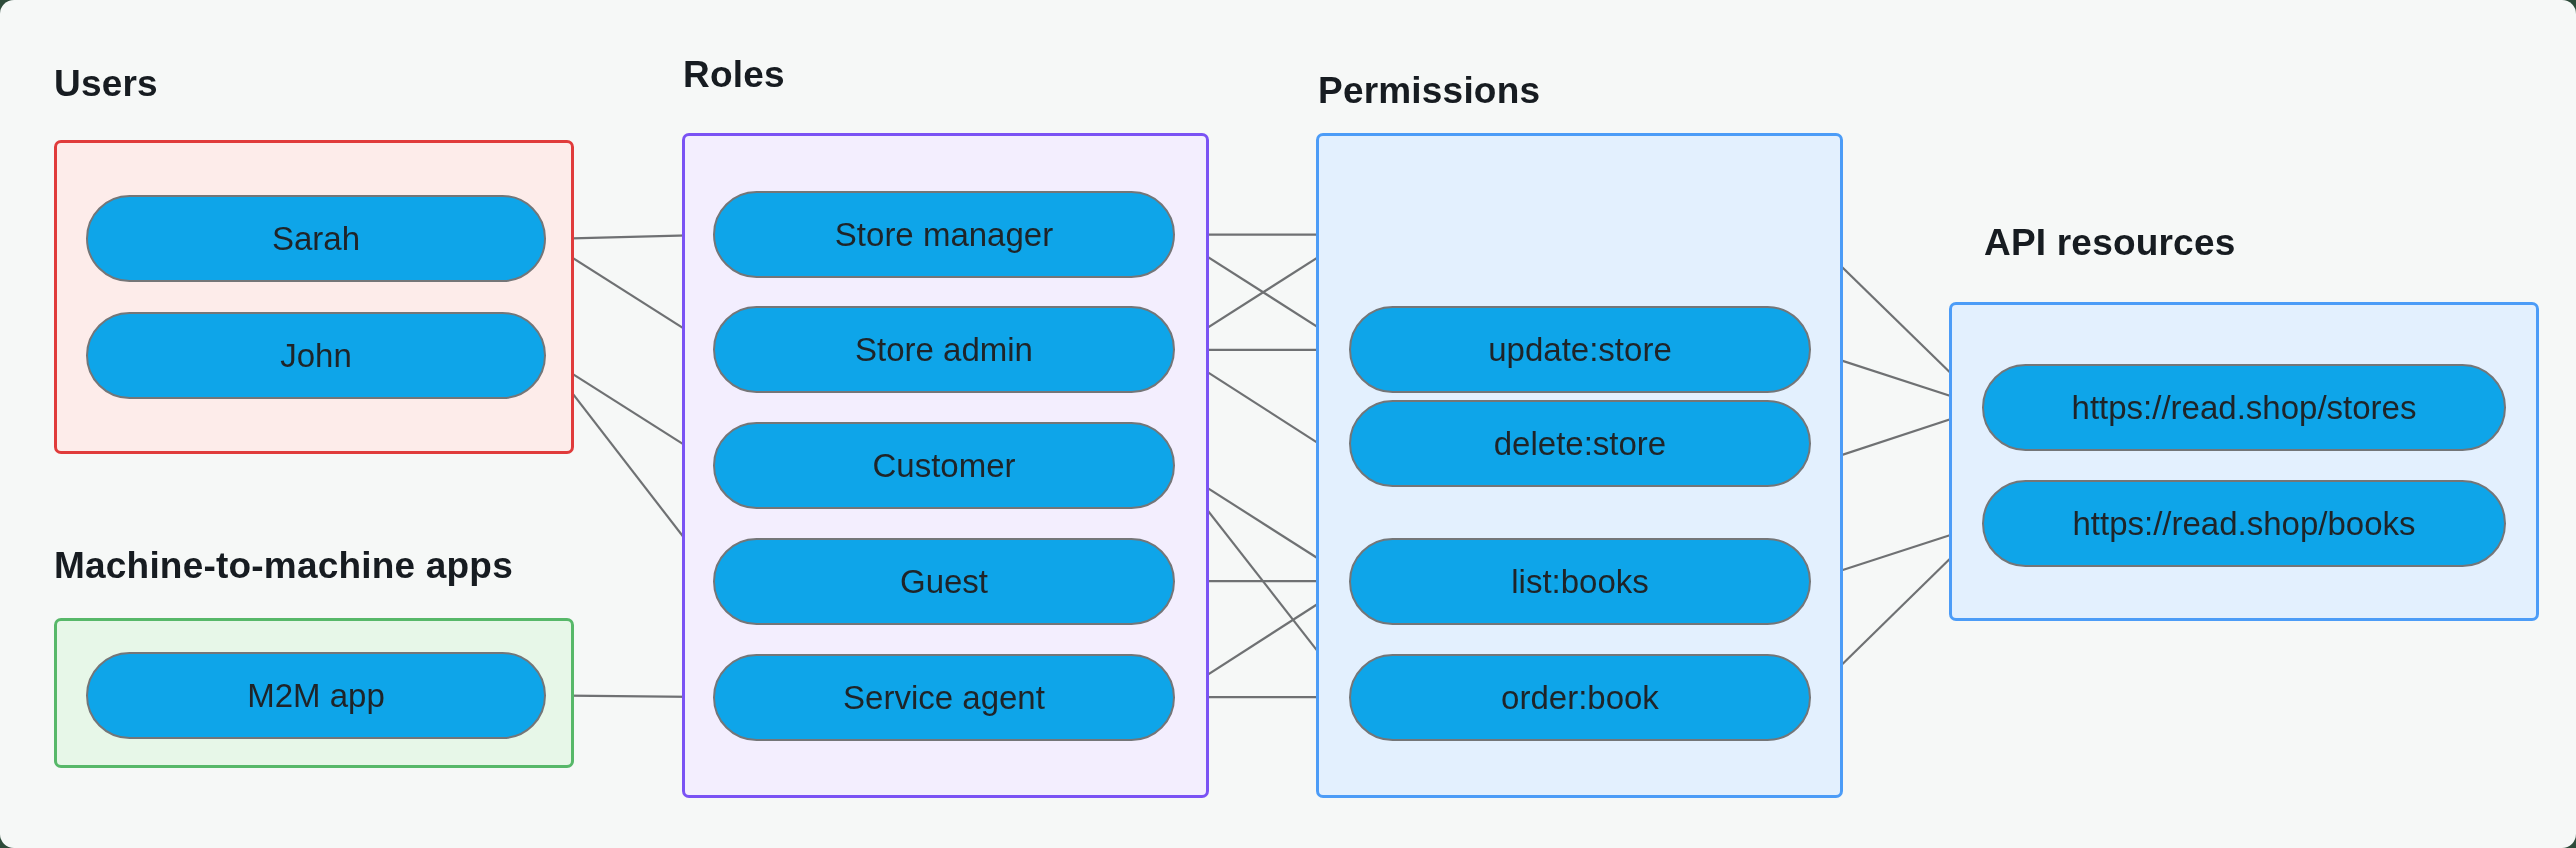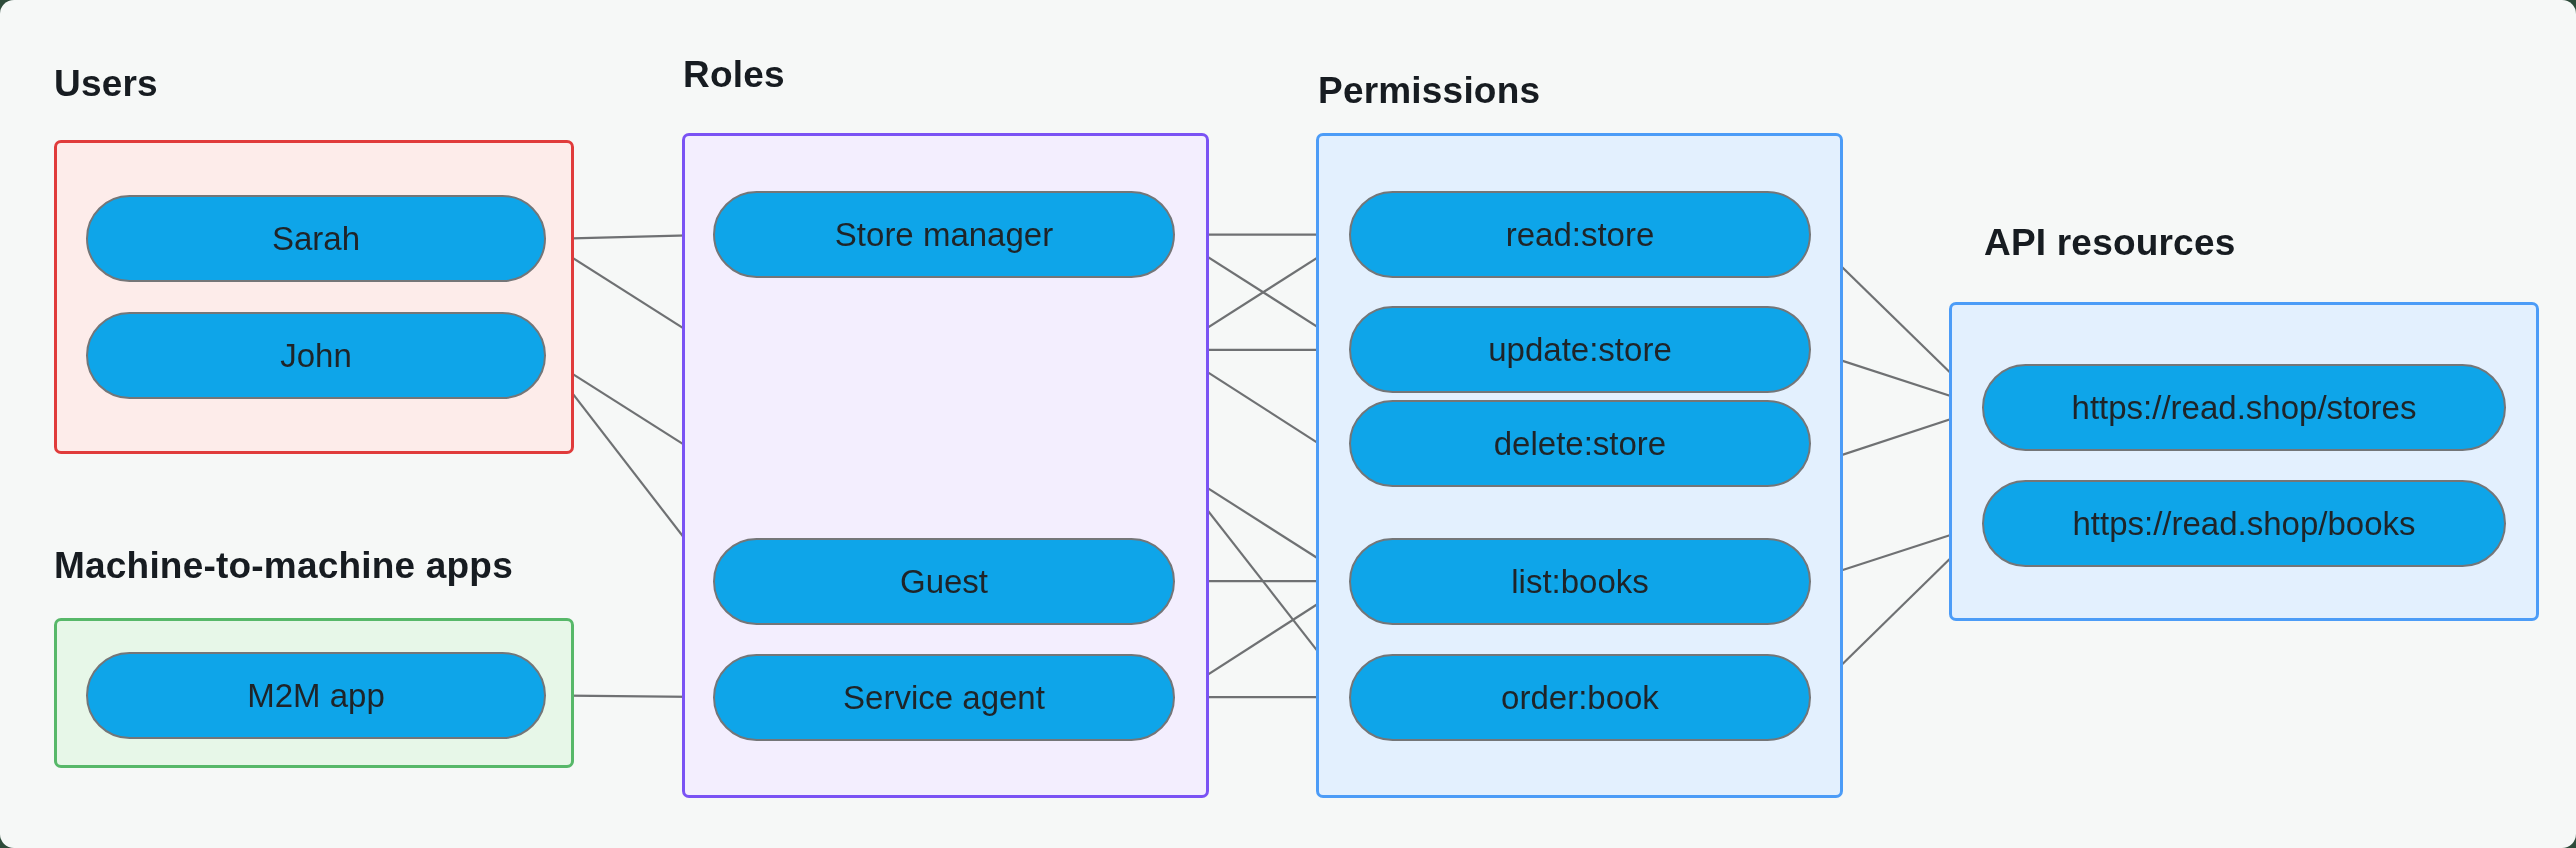--- a/index.html
+++ b/index.html
@@ -75,23 +75,24 @@
   <div class="glabel" id="l-users">Users</div>
   <div class="glabel" id="l-m2m">Machine-to-machine apps</div>
   <div class="glabel" id="l-roles">Roles</div>
   <div class="glabel" id="l-permissions">Permissions</div>
   <div class="glabel" id="l-api">API resources</div>
 
   <div class="node" style="left: 86px; top: 195px; width: 460px;">Sarah</div>
   <div class="node" style="left: 86px; top: 312px; width: 460px;">John</div>
   <div class="node" style="left: 86px; top: 652px; width: 460px;">M2M app</div>
   <div class="node" style="left: 713px; top: 191px; width: 462px;">Store manager</div>
+  <div class="node" style="left: 713px; top: 306px; width: 462px;">Store admin</div>
+  <div class="node" style="left: 713px; top: 422px; width: 462px;">Customer</div>
   <div class="node" style="left: 713px; top: 538px; width: 462px;">Guest</div>
   <div class="node" style="left: 713px; top: 654px; width: 462px;">Service agent</div>
-  <div class="node" style="left: 1349px; top: 191px; width: 462px;">read:store</div>
   <div class="node" style="left: 1349px; top: 306px; width: 462px;">update:store</div>
   <div class="node" style="left: 1349px; top: 400px; width: 462px;">delete:store</div>
   <div class="node" style="left: 1349px; top: 538px; width: 462px;">list:books</div>
   <div class="node" style="left: 1349px; top: 654px; width: 462px;">order:book</div>
   <div class="node" style="left: 1982px; top: 364px; width: 524px;">https://read.shop/stores</div>
   <div class="node" style="left: 1982px; top: 480px; width: 524px;">https://read.shop/books</div>
 
 </div>
 
 

